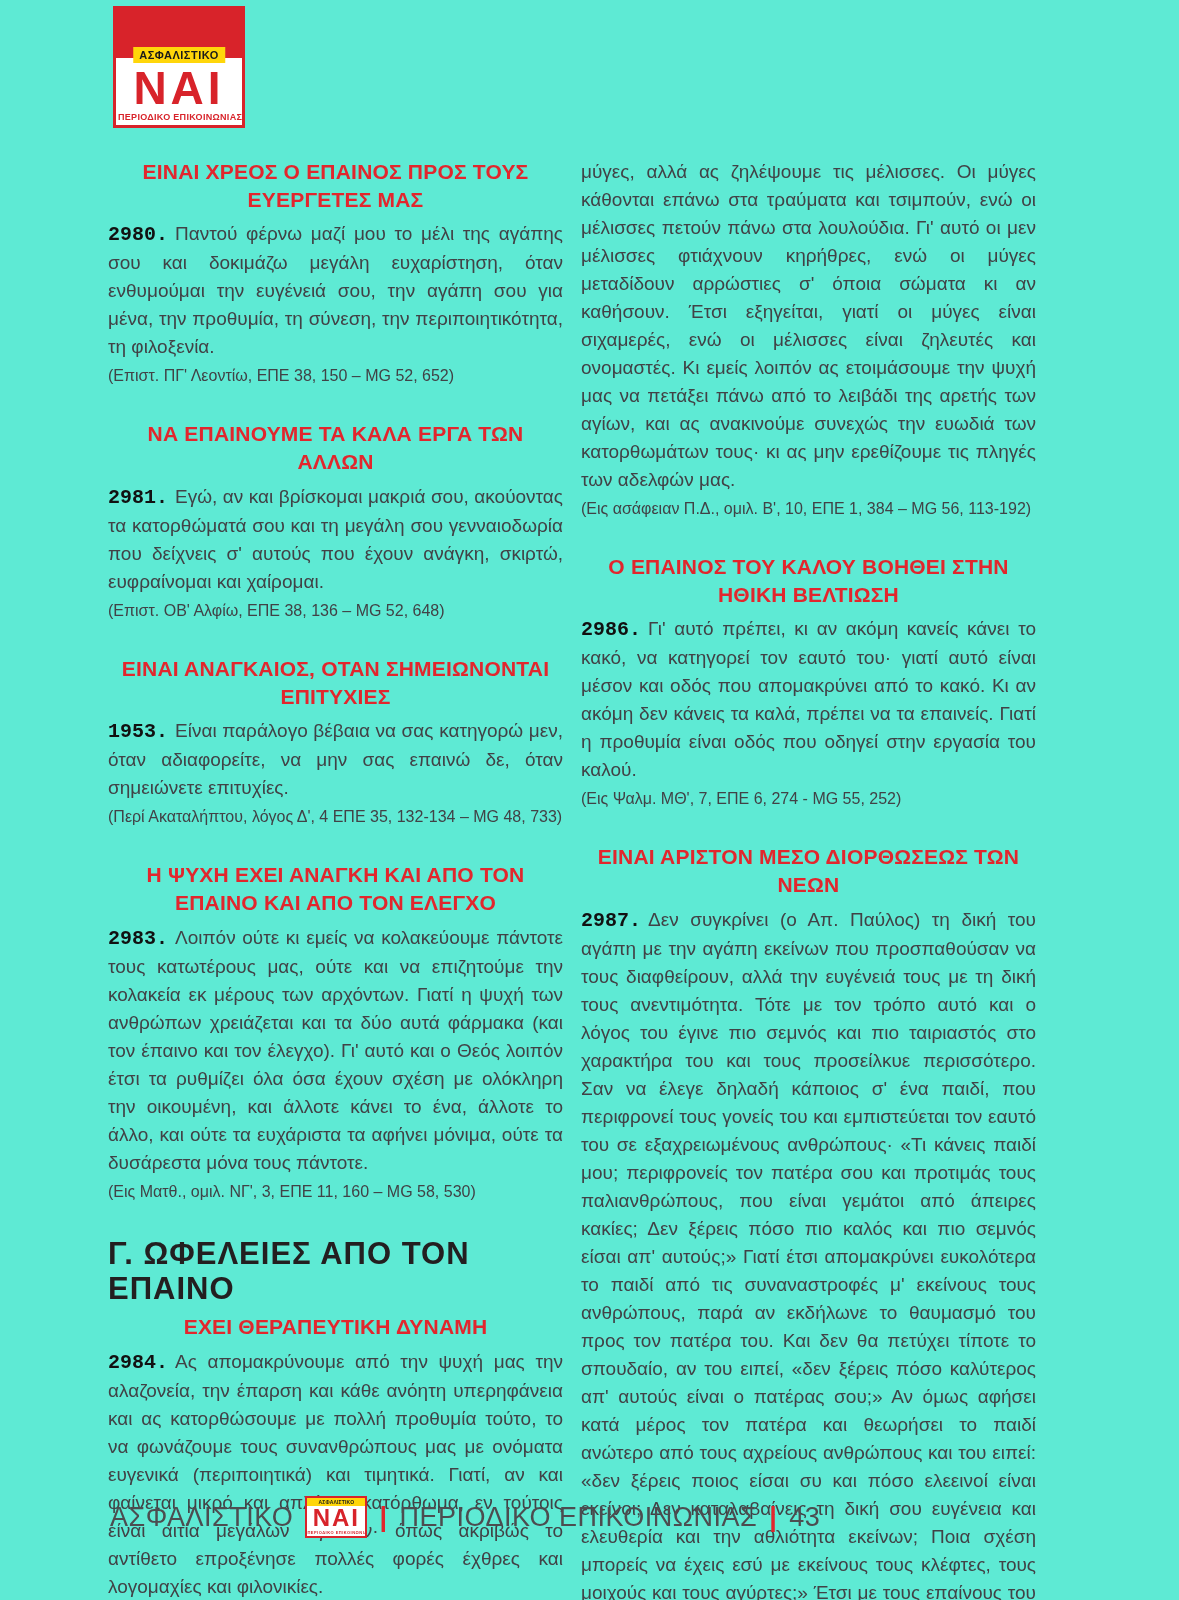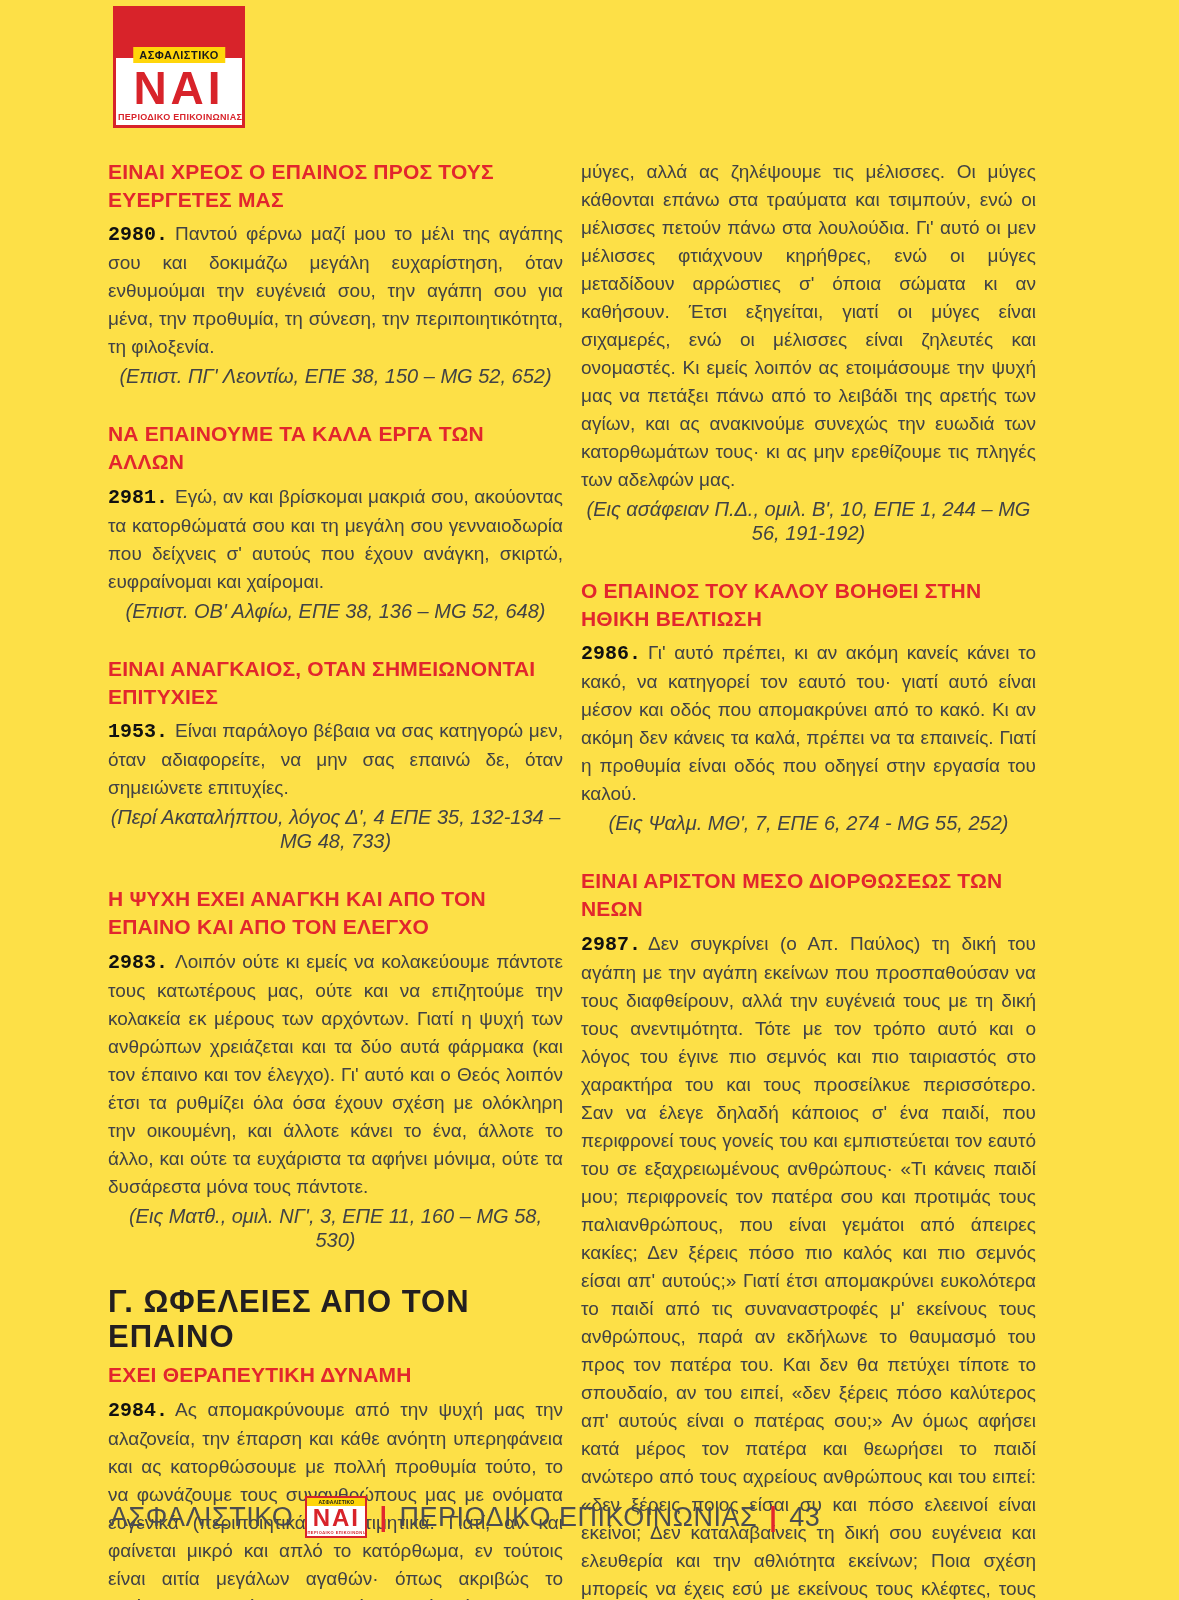--- a/index.html
+++ b/index.html
@@ -1,20 +1,20 @@
 <!DOCTYPE html>
 <html><head>
 <meta charset="utf-8">
 <style>
   html, body { margin: 0; padding: 0; background: #ffffff; }
   .page {
     position: relative;
     width: 1179px;
     height: 1600px;
-    background: #fde047;
+    background: #5eead4;
     font-family: "Liberation Sans", sans-serif;
     overflow: hidden;
   }
 
   
   .logo {
     position: absolute;
     left: 113px;
     top: 6px;
     width: 132px;
@@ -84,42 +84,42 @@
     margin: 0 0 6px 0;
     line-height: 1.15;
   }
   .red-heading {
     color: #e2262d;
     font-weight: bold;
     font-size: 21px;
     line-height: 1.32;
     letter-spacing: 0.2px;
     margin: 0 0 7px 0;
+    text-align: center;
   }
   .body {
     margin: 0;
     color: #414246;
     font-size: 19px;
     line-height: 28px;
     text-align: justify;
   }
   .num {
     color: #111111;
     font-weight: bold;
     font-size: 20px;
     margin-right: 7px;
     font-family: Liberation Mono, monospace;
   }
   .citation {
     margin: 3px 0 0 0;
     color: #414246;
-    font-size: 20px;
+    font-size: 16px;
     line-height: 24px;
-    text-align: center;
-    font-style: italic;
+    text-align: left;
   }
 
   
   .footer {
     position: absolute;
     left: 110px;
     top: 1496px;
     display: flex;
     align-items: center;
     gap: 12px;
@@ -214,21 +214,21 @@
         <p class="body"><b class="num">2984.</b><span>Ας απομακρύνουμε από την ψυχή μας την αλαζονεία, την έπαρση και κάθε ανόητη υπερηφάνεια και ας κατορθώσουμε με πολλή προθυμία τούτο, το να φωνάζουμε τους συνανθρώπους μας με ονόματα ευγενικά (περιποιητικά) και τιμητικά. Γιατί, αν και φαίνεται μικρό και απλό το κατόρθωμα, εν τούτοις είναι αιτία μεγάλων αγαθών· όπως ακριβώς το αντίθετο επροξένησε πολλές φορές έχθρες και λογομαχίες και φιλονικίες.</span></p>
         <p class="citation">(Εις ρητόν «Ου θέλω υμάς αγνοείν», 3. ΕΠΕ 27, 228-230 – MG 51, 246)</p>
       </section>
 
     </div>
 
     <div class="col">
 
       <section class="entry">
         <p class="body"><span>μύγες, αλλά ας ζηλέψουμε τις μέλισσες. Οι μύγες κάθονται επάνω στα τραύματα και τσιμπούν, ενώ οι μέλισσες πετούν πάνω στα λουλούδια. Γι' αυτό οι μεν μέλισσες φτιάχνουν κηρήθρες, ενώ οι μύγες μεταδίδουν αρρώστιες σ' όποια σώματα κι αν καθήσουν. Έτσι εξηγείται, γιατί οι μύγες είναι σιχαμερές, ενώ οι μέλισσες είναι ζηλευτές και ονομαστές. Κι εμείς λοιπόν ας ετοιμάσουμε την ψυχή μας να πετάξει πάνω από το λειβάδι της αρετής των αγίων, και ας ανακινούμε συνεχώς την ευωδιά των κατορθωμάτων τους· κι ας μην ερεθίζουμε τις πληγές των αδελφών μας.</span></p>
-        <p class="citation">(Εις ασάφειαν Π.Δ., ομιλ. Β', 10, ΕΠΕ 1, 244 – MG 56, 191-192)</p>
+        <p class="citation">(Εις ασάφειαν Π.Δ., ομιλ. Β', 10, ΕΠΕ 1, 384 – MG 56, 113-192)</p>
       </section>
 
       <section class="entry">
         <h2 class="red-heading">Ο ΕΠΑΙΝΟΣ ΤΟΥ ΚΑΛΟΥ ΒΟΗΘΕΙ ΣΤΗΝ ΗΘΙΚΗ ΒΕΛΤΙΩΣΗ</h2>
         <p class="body"><b class="num">2986.</b><span>Γι' αυτό πρέπει, κι αν ακόμη κανείς κάνει το κακό, να κατηγορεί τον εαυτό του· γιατί αυτό είναι μέσον και οδός που απομακρύνει από το κακό. Κι αν ακόμη δεν κάνεις τα καλά, πρέπει να τα επαινείς. Γιατί η προθυμία είναι οδός που οδηγεί στην εργασία του καλού.</span></p>
         <p class="citation">(Εις Ψαλμ. ΜΘ', 7, ΕΠΕ 6, 274 - MG 55, 252)</p>
       </section>
 
       <section class="entry">
         <h2 class="red-heading">ΕΙΝΑΙ ΑΡΙΣΤΟΝ ΜΕΣΟ ΔΙΟΡΘΩΣΕΩΣ ΤΩΝ ΝΕΩΝ</h2>

